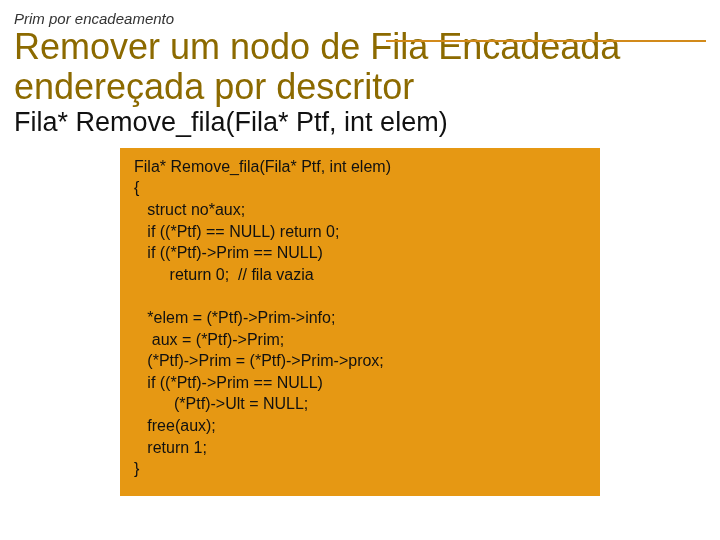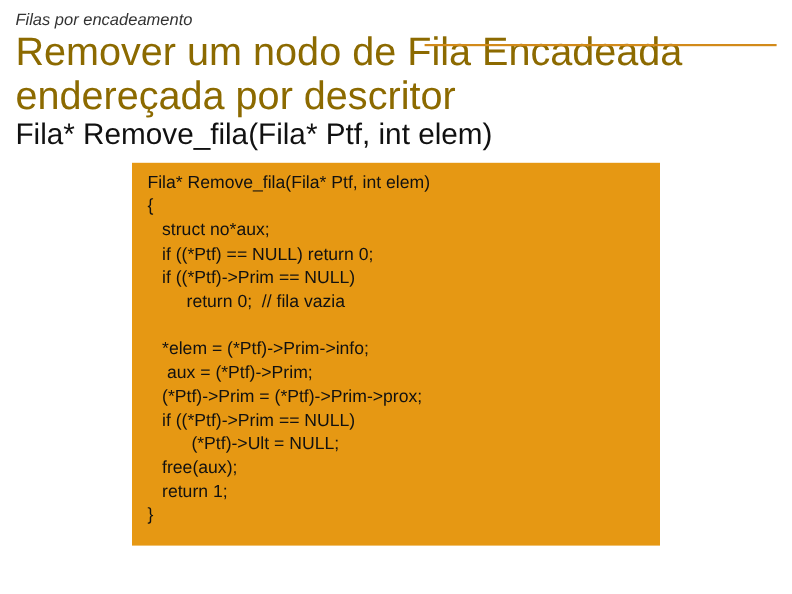--- a/index.html
+++ b/index.html
@@ -63,21 +63,21 @@
     font-size: 16px;
     color: #111;
     line-height: 1.35;
     white-space: pre;
   }
 </style>
 </head>
 <body>
 
 <div class="header-row">
-  <div class="topic">Filas por encadeamento</div>
+  <div class="topic">Prim por encadeamento</div>
 </div>
 <div class="topic-underline"></div>
 
 <div class="subtitle">
   <div class="sub1">Remover um nodo de Fila Encadeada endereçada por descritor</div>
   <div class="sub2">Fila* Remove_fila(Fila* Ptf, int elem)</div>
 </div>
 
 <div class="code-box">Fila* Remove_fila(Fila* Ptf, int elem)
 {

